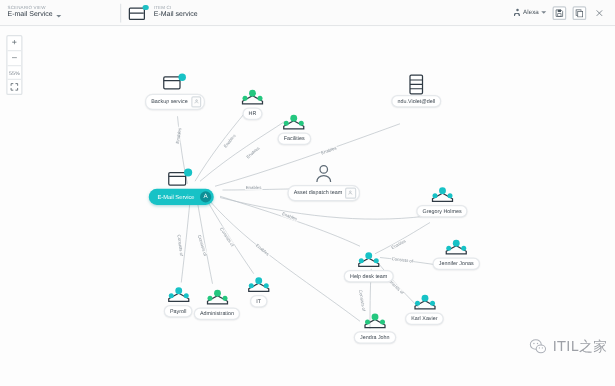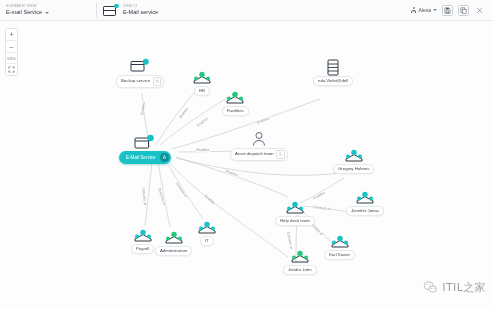--- a/index.html
+++ b/index.html
@@ -292,21 +292,21 @@
     transform-origin: 0 0;
     z-index: 3;
     background: rgba(253,253,253,.82);
     padding: 0 .5px;
     line-height: 4px;
   }
 
   
   #watermark {
     position: absolute;
-    right: 6px; bottom: 14px;
+    right: 6px; bottom: 24px;
     display: flex;
     align-items: center;
     gap: 4px;
     opacity: .55;
     z-index: 8;
   }
   #watermark .wtext {
     font-size: 11px;
     color: #4f5560;
     letter-spacing: .4px;

